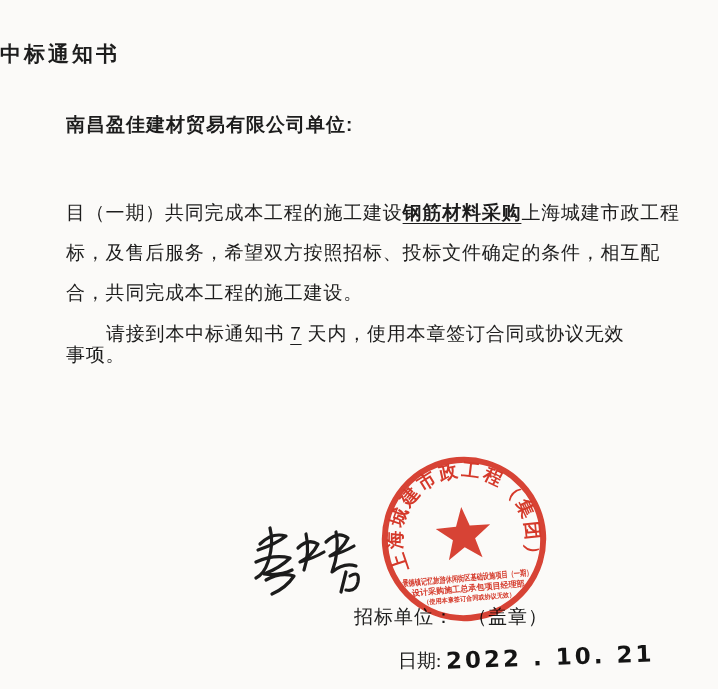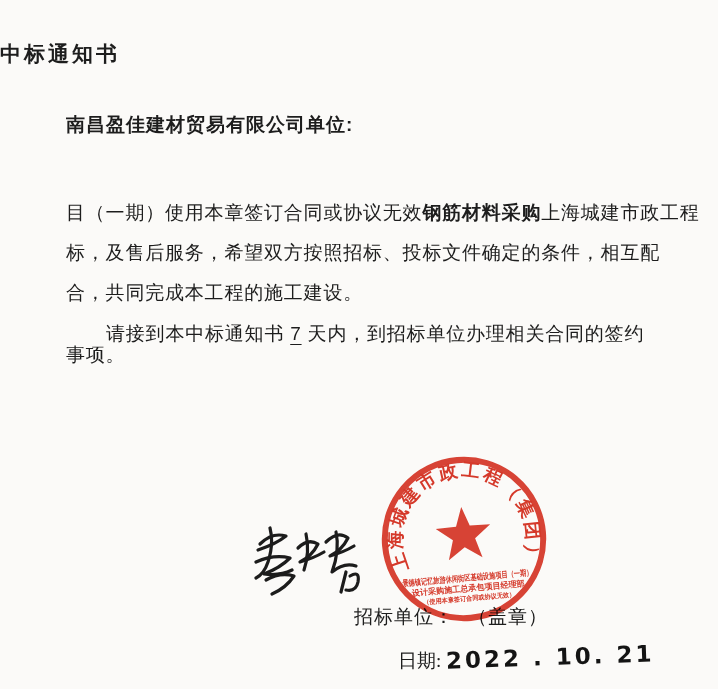--- a/index.html
+++ b/index.html
@@ -21,21 +21,21 @@
   .addressee {
     position: absolute; top: 112px; left: 66px;
     font-family: "Liberation Sans", sans-serif;
     font-weight: 700; font-size: 19px; letter-spacing: 1px;
   }
   .bodyline {
     position: absolute; left: 66px; width: 592px;
     font-size: 19px; letter-spacing: 0.8px; white-space: nowrap;
   }
   .indent { text-indent: 40px; }
-  .emph { font-weight: 700; text-underline-offset: 4px; }
+  .emph { font-weight: 700; text-decoration: underline; text-underline-offset: 4px; }
   .days { text-decoration: underline; text-underline-offset: 4px; padding: 0 6px; font-family: "Liberation Sans", sans-serif; }
   .closing {
     position: absolute; top: 438px; left: 410px;
     font-size: 19px; letter-spacing: 2px;
   }
   .issuer-line {
     position: absolute; top: 604px; left: 354px;
     font-size: 19px; letter-spacing: 1px; z-index: 1;
   }
   .issuer-line .gap { display: inline-block; width: 14px; }
@@ -64,31 +64,31 @@
 </head>
 <body>
 
 <div class="page">
 
   <div class="doc-title">中标通知书</div>
 
   <div class="addressee">南昌盈佳建材贸易有限公司单位:</div>
 
   <div class="bodyline" style="top:200px">
-    <span>目（一期）使用本章签订合同或协议无效</span><span class="emph">钢筋材料采购</span><span>上海城建市政工程</span>
+    <span>目（一期）共同完成本工程的施工建设</span><span class="emph">钢筋材料采购</span><span>上海城建市政工程</span>
   </div>
   <div class="bodyline" style="top:240px">
     <span>标，及售后服务，希望双方按照招标、投标文件确定的条件，相互配</span>
   </div>
   <div class="bodyline" style="top:280px">
     <span>合，共同完成本工程的施工建设。</span>
   </div>
 
   <div class="bodyline indent" style="top:321px">
-    <span>请接到本中标通知书</span><span class="days">7</span><span>天内，到招标单位办理相关合同的签约</span>
+    <span>请接到本中标通知书</span><span class="days">7</span><span>天内，使用本章签订合同或协议无效</span>
   </div>
   <div class="bodyline" style="top:342px">
     <span>事项。</span>
   </div>
 
 
   <div class="sig-wrap">
     <svg width="136" height="92" viewBox="0 0 136 92">
       <g fill="none" stroke="#1c1c1c" stroke-width="3.2" stroke-linecap="round" stroke-linejoin="round">
         <path d="M14,26 Q26,14 40,18 Q30,26 12,32"></path>

